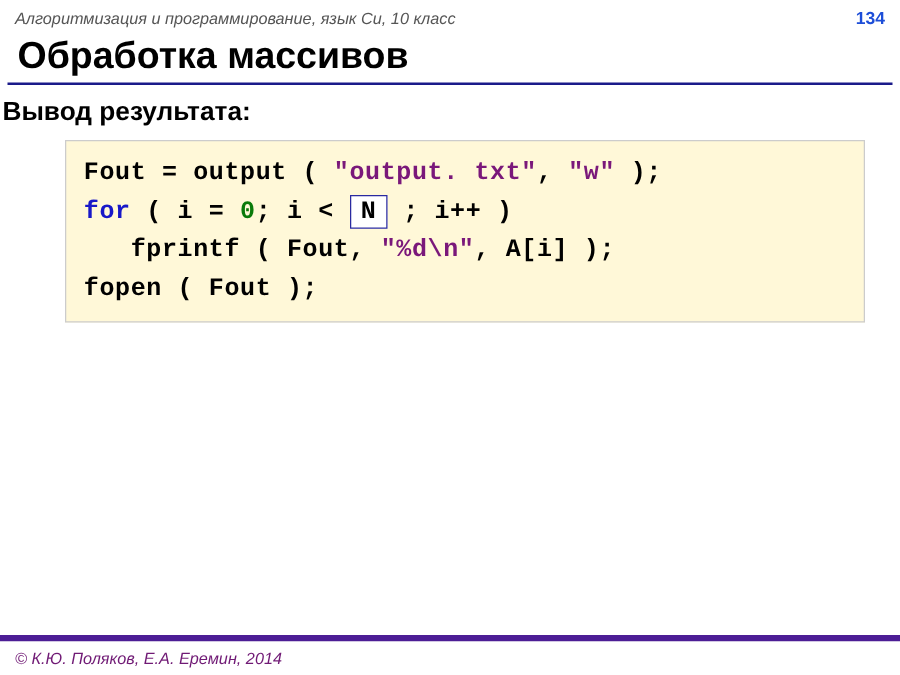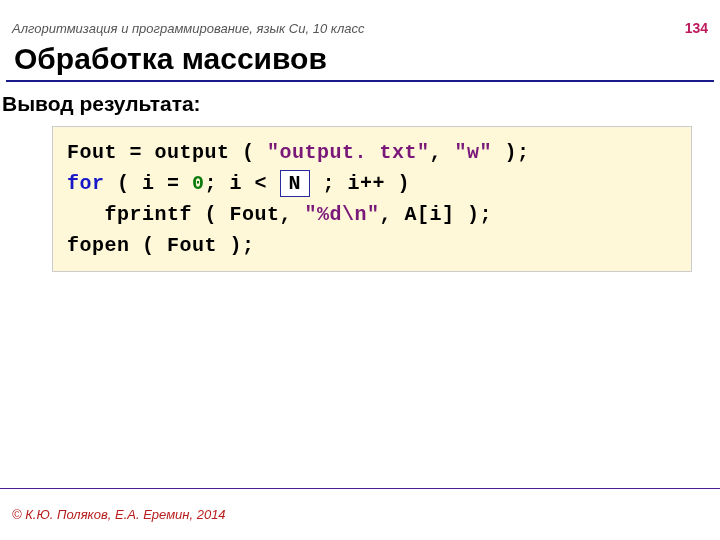--- a/index.html
+++ b/index.html
@@ -8,30 +8,30 @@
     height: 540px;
     background: #fff;
     font-family: Arial, sans-serif;
     position: relative;
     overflow: hidden;
   }
   .header-bar {
     display: flex;
     justify-content: space-between;
     align-items: center;
-    padding: 20px 12px 4px 12px;
+    padding: 6px 12px 4px 12px;
     font-style: italic;
     font-size: 13px;
     color: #555;
   }
   .page-number {
     font-weight: bold;
     font-style: normal;
     font-size: 14px;
-    color: #be185d;
+    color: #1d4ed8;
     text-align: right;
   }
   .title {
     font-size: 30px;
     font-weight: bold;
     padding: 2px 14px 4px 14px;
     color: #000;
   }
   .title-underline {
     height: 2px;
@@ -70,25 +70,25 @@
     color: #000;
   }
   .footer {
     position: absolute;
     bottom: 0;
     left: 0;
     right: 0;
     display: flex;
     justify-content: space-between;
     align-items: center;
-    padding: 18px 12px;
+    padding: 6px 12px;
     font-style: italic;
     font-size: 13px;
-    color: #b91c1c;
-    border-top: 1px solid #4c1d95;
+    color: #701a75;
+    border-top: 5px solid #4c1d95;
   }
 </style>
 </head>
 <body>
 
 <div class="header-bar">
   <span>Алгоритмизация и программирование, язык Си, 10 класс</span>
   <span class="page-number">134</span>
 </div>
 

